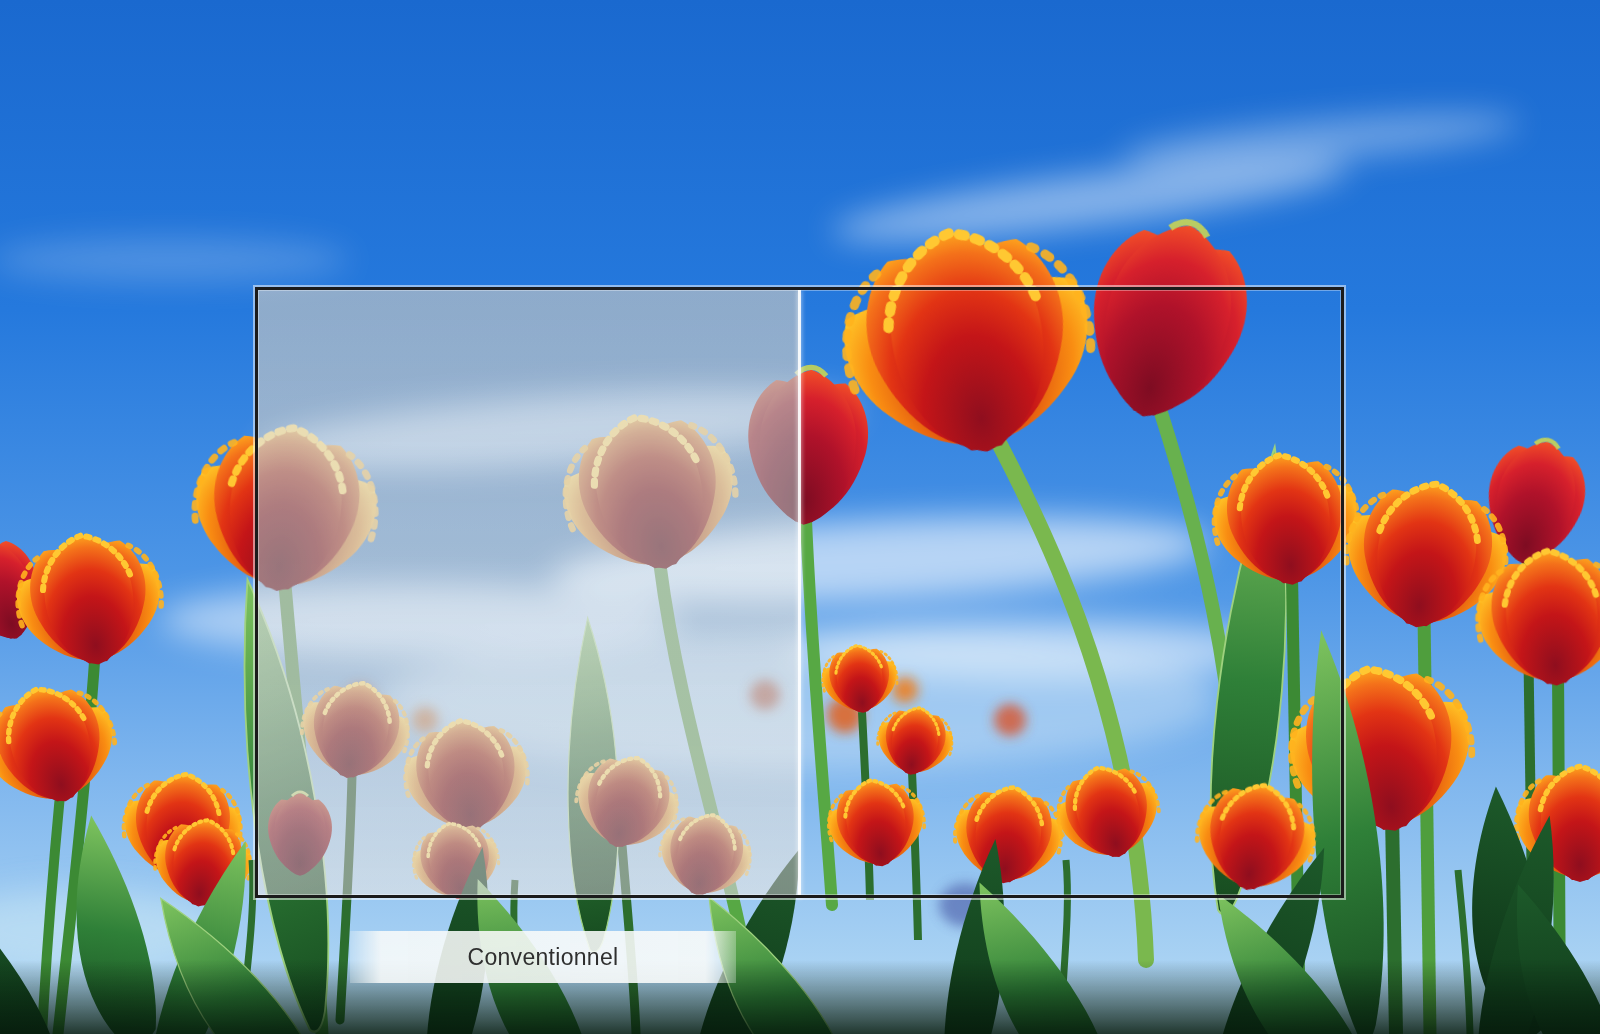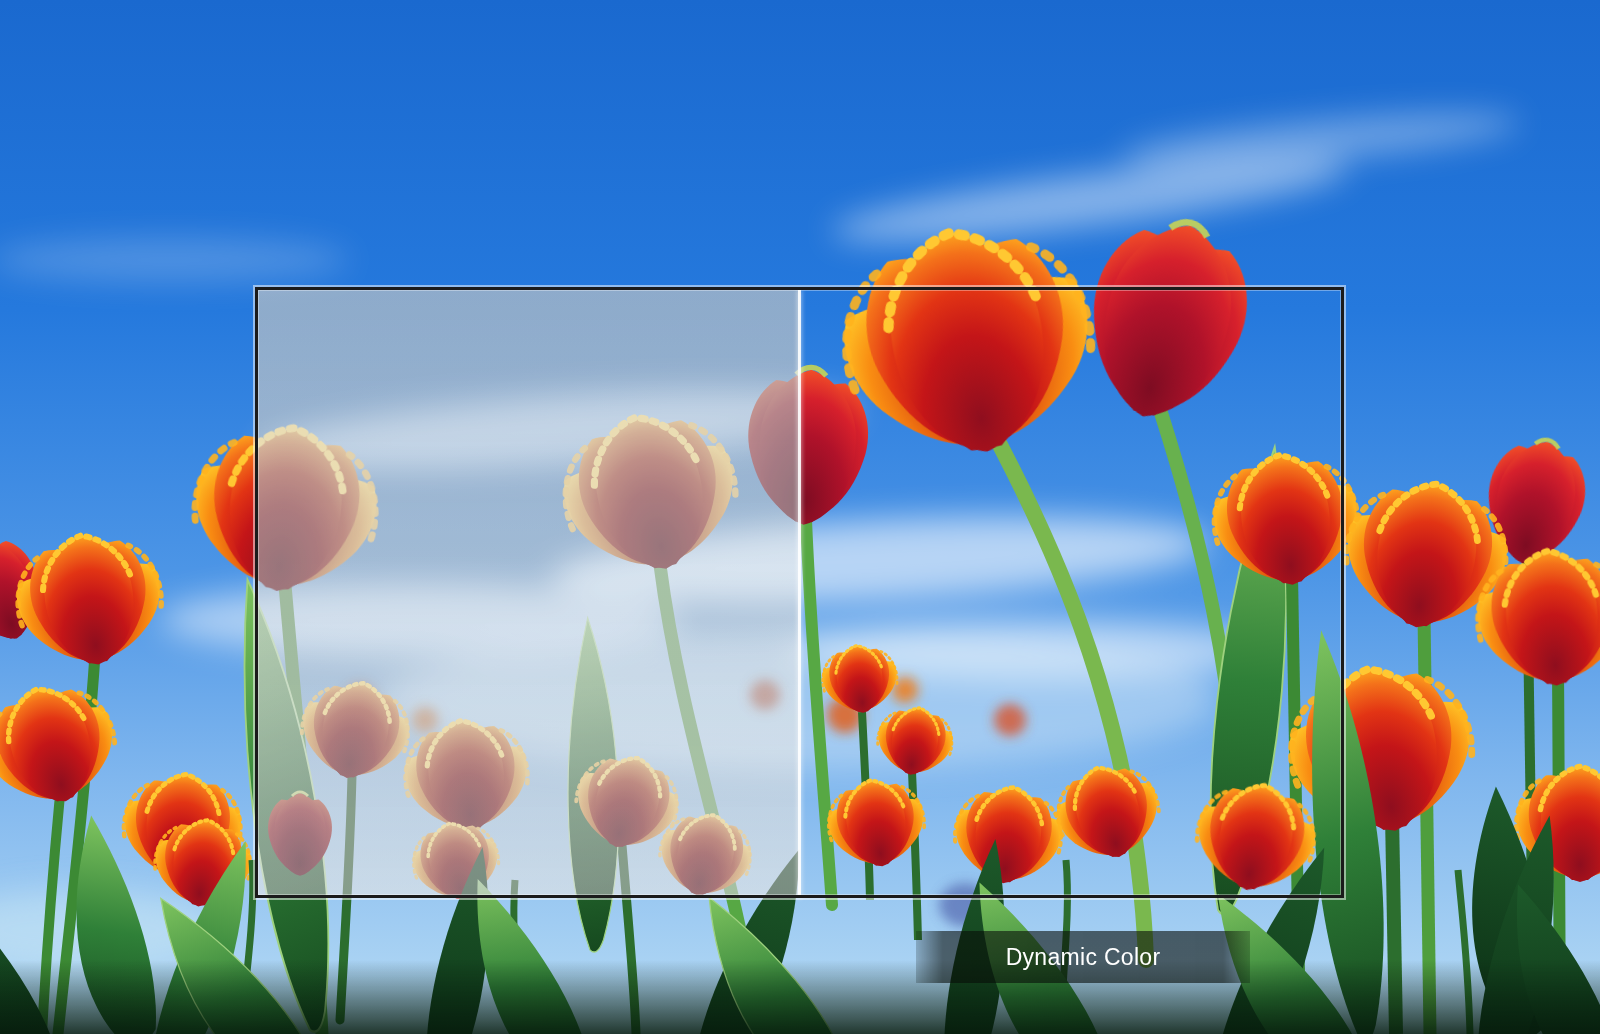--- a/index.html
+++ b/index.html
@@ -216,17 +216,17 @@
       <use href="#leaf" transform="translate(1480,1105) scale(1.3) rotate(8)" fill="url(#gLeafD)"></use>
       <use href="#leafw" transform="translate(1590,1090) scale(1.25) rotate(-4)" fill="url(#gLeafD)"></use>
       <rect x="0" y="960" width="1600" height="74" fill="url(#gBottomFade)"></rect>
     </g>
   </svg>
 
   <div class="wash"></div>
   <div class="divider"></div>
   <div class="tv-frame"></div>
 
-  <div class="bar dyn">
-    <span>Dynamic Color</span>
+  <div class="bar conv">
+    <span>Conventionnel</span>
   </div>
 
 </div>
 
 </body></html>

